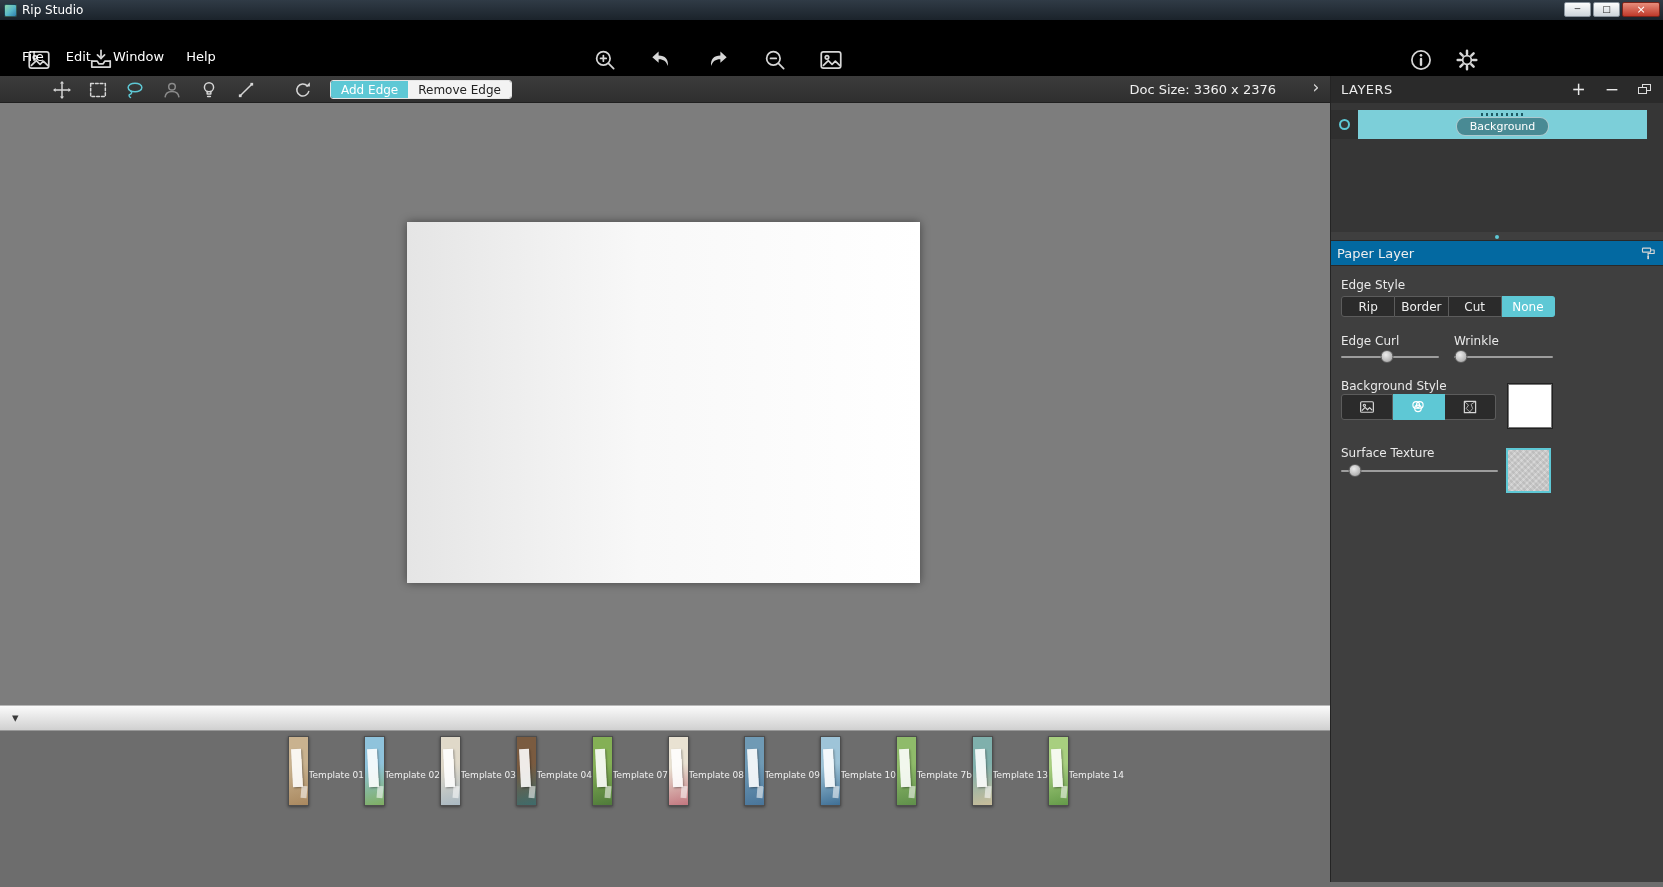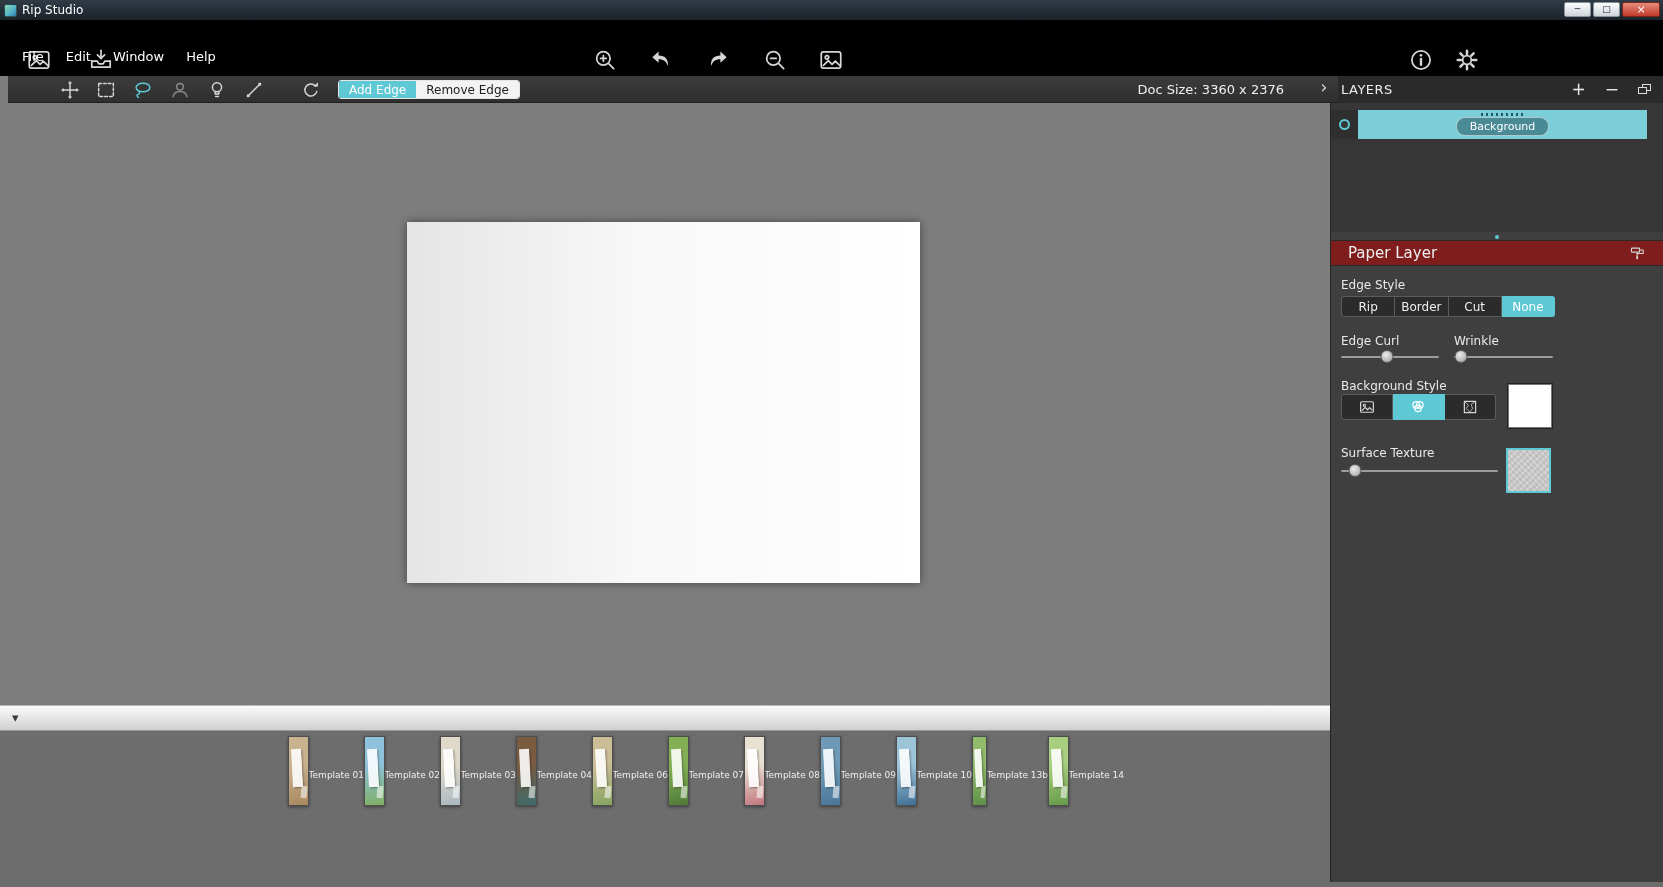--- a/index.html
+++ b/index.html
@@ -33,21 +33,21 @@
   
   .toolbar { position:absolute; top:44px; left:0; width:100%; height:32px; background:#000; z-index:48; }
   .tbi { position:absolute; top:3px; width:26px; height:26px; }
   .tbi svg { width:100%; height:100%; }
 
   .ic svg { stroke:#d6d6d6; fill:none; stroke-width:1.6; stroke-linecap:round; stroke-linejoin:round; }
   .ic.teal svg { stroke:#5ec8d5; }
   .ic.dim svg { stroke:#8b8b8b; }
 
   
-  .subtoolbar { position:absolute; top:76px; left:8px; width:1330px; height:27px;
+  .subtoolbar { position:absolute; top:76px; left:0; width:1330px; height:27px;
     background:linear-gradient(#3c3c3c,#2f2f2f); border-bottom:1px solid #202020; z-index:47; }
   .tool { position:absolute; top:3px; width:22px; height:22px; }
   .tool svg { width:100%; height:100%; }
 
   .edge-toggle { position:absolute; left:330px; top:4px; height:19px; display:flex;
     border-radius:3px; overflow:hidden; border:1px solid #e6e6e6; font-size:12px; }
   .edge-toggle .seg-add { background:#5ec8d5; color:#fff; padding:0 10px; display:flex; align-items:center; }
   .edge-toggle .seg-remove { background:#f3f3f3; color:#222; padding:0 10px; display:flex; align-items:center; }
 
   .doc-size { position:absolute; right:54px; top:0; height:27px; display:flex; align-items:center;
@@ -78,22 +78,22 @@
   .layer-body { flex:1; background:#7ccfd9; position:relative; display:flex; align-items:center; justify-content:center; }
   .layer-dots { position:absolute; top:3px; left:50%; transform:translateX(-50%); width:44px; height:3px;
     background:repeating-linear-gradient(90deg,#1d5a64 0 2px,transparent 2px 5px); }
   .layer-pill { background:rgba(22,70,80,.5); border:1px solid rgba(255,255,255,.55); border-radius:9px;
     color:#fff; font-size:11px; padding:2px 13px; margin-top:4px; }
 
   .panel-splitter { height:8px; background:#3f3f3f; position:relative; }
   .splitter-dot { position:absolute; left:50%; top:3px; width:4px; height:4px; border-radius:50%;
     background:#5ec8d5; transform:translateX(-50%); }
 
-  .paper-header { height:26px; background:#7f1d1d; border-top:1px solid #292929; border-bottom:1px solid #292929;
-    display:flex; align-items:center; color:#eee; font-size:15px; padding:0 17px; }
+  .paper-header { height:26px; background:#0369a1; border-top:1px solid #292929; border-bottom:1px solid #292929;
+    display:flex; align-items:center; color:#eee; font-size:13px; padding:0 6px; }
   .paper-title { flex:1; }
   .paper-header .ic { width:17px; height:17px; }
 
   .paper-body { position:relative; height:439px; color:#e9e9e9; font-size:12px; }
   .pl-label { position:absolute; white-space:nowrap; }
 
   .seg { position:absolute; left:10px; top:30px; display:flex; width:214px; height:21px; }
   .seg-btn { flex:1; display:flex; align-items:center; justify-content:center;
     background:#2b2b2b; border:1px solid #5c5c5c; border-left:none; font-size:12px; color:#eee; }
   .seg-btn:first-child { border-left:1px solid #5c5c5c; border-radius:3px 0 0 3px;text-align:center; }
@@ -415,42 +415,42 @@
     </div>
     <div class="thumb-item">
       <div class="thumb-img" style="background: linear-gradient(165deg, rgb(224, 217, 201) 0%, rgb(224, 217, 201) 42%, rgb(169, 184, 194) 100%);"></div>
       <div class="thumb-label">Template 03</div>
     </div>
     <div class="thumb-item">
       <div class="thumb-img" style="background: linear-gradient(165deg, rgb(122, 91, 64) 0%, rgb(122, 91, 64) 42%, rgb(62, 107, 107) 100%);"></div>
       <div class="thumb-label">Template 04</div>
     </div>
     <div class="thumb-item">
-      <div class="thumb-img" style="background: linear-gradient(165deg, rgb(203, 189, 150) 0%, rgb(203, 189, 150) 42%, rgb(133, 164, 95) 100%);"></div>
-      <div class="thumb-label">Template 06</div>
-    </div>
-    <div class="thumb-item">
       <div class="thumb-img" style="background: linear-gradient(165deg, rgb(132, 176, 85) 0%, rgb(132, 176, 85) 42%, rgb(79, 122, 58) 100%);"></div>
       <div class="thumb-label">Template 07</div>
     </div>
     <div class="thumb-item">
       <div class="thumb-img" style="background: linear-gradient(165deg, rgb(233, 226, 210) 0%, rgb(233, 226, 210) 42%, rgb(194, 118, 127) 100%);"></div>
       <div class="thumb-label">Template 08</div>
     </div>
     <div class="thumb-item">
       <div class="thumb-img" style="background: linear-gradient(165deg, rgb(111, 154, 181) 0%, rgb(111, 154, 181) 42%, rgb(73, 117, 154) 100%);"></div>
       <div class="thumb-label">Template 09</div>
     </div>
     <div class="thumb-item">
       <div class="thumb-img" style="background: linear-gradient(165deg, rgb(158, 196, 216) 0%, rgb(158, 196, 216) 42%, rgb(63, 111, 149) 100%);"></div>
       <div class="thumb-label">Template 10</div>
     </div>
     <div class="thumb-item">
       <div class="thumb-img" style="background: linear-gradient(165deg, rgb(143, 187, 106) 0%, rgb(143, 187, 106) 42%, rgb(95, 143, 74) 100%);"></div>
-      <div class="thumb-label">Template 13b</div>
+      <div class="thumb-label">Template 7b</div>
+    </div>
+    <div class="thumb-item">
+      <div class="thumb-img" style="background: linear-gradient(165deg, rgb(127, 176, 172) 0%, rgb(127, 176, 172) 42%, rgb(201, 189, 154) 100%);"></div>
+      <div class="thumb-label">Template 13</div>
     </div>
     <div class="thumb-item">
       <div class="thumb-img" style="background: linear-gradient(165deg, rgb(168, 207, 127) 0%, rgb(168, 207, 127) 42%, rgb(100, 154, 73) 100%);"></div>
       <div class="thumb-label">Template 14</div>
     </div>
 
   </div>
 </div>
 
 </body></html>

